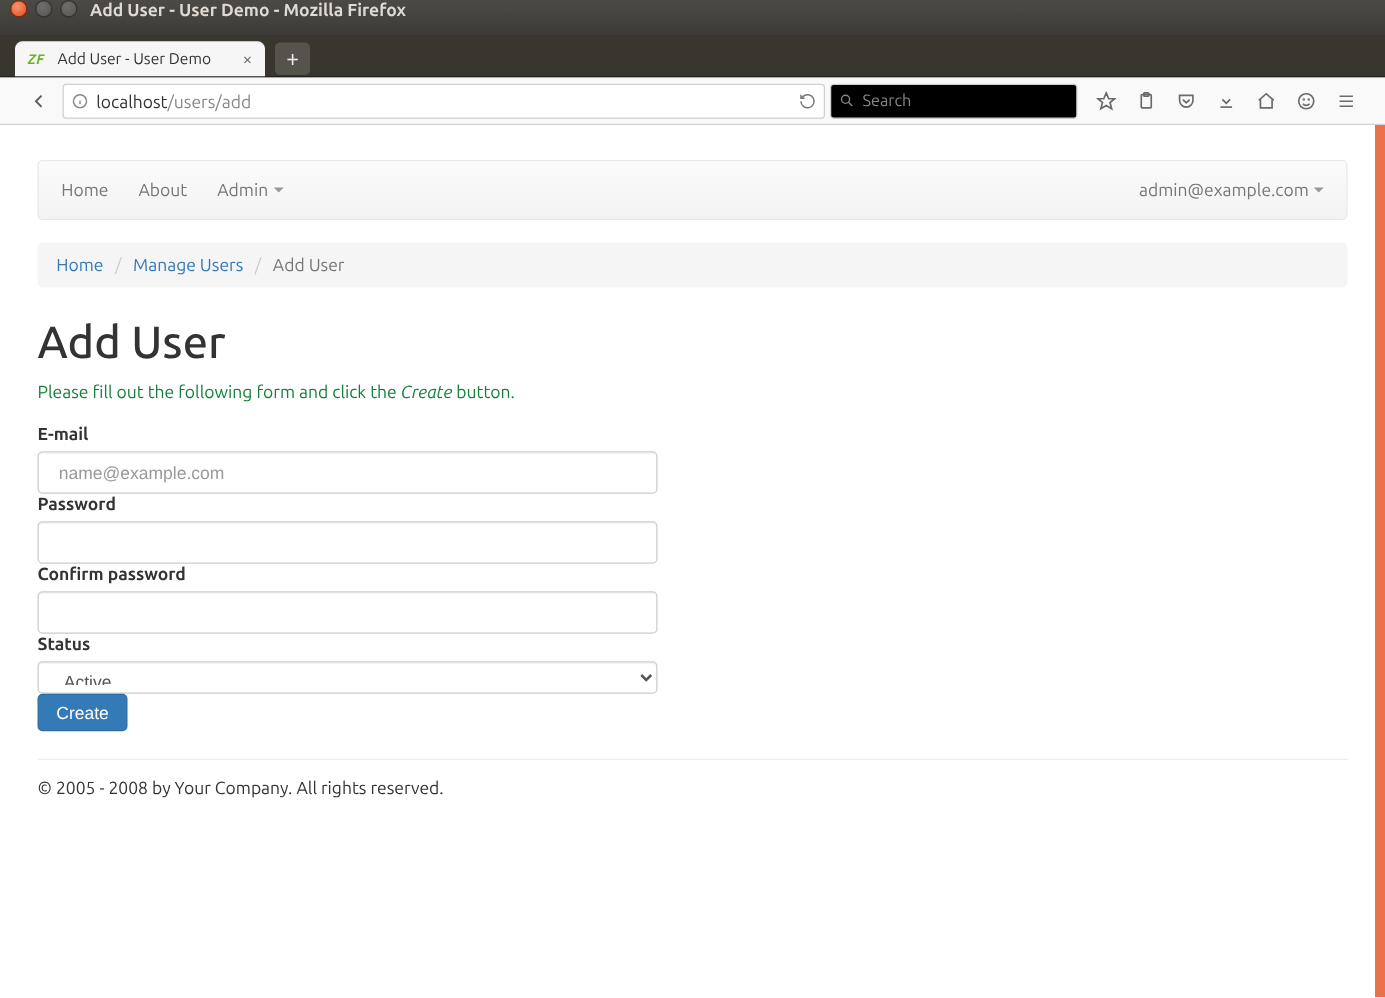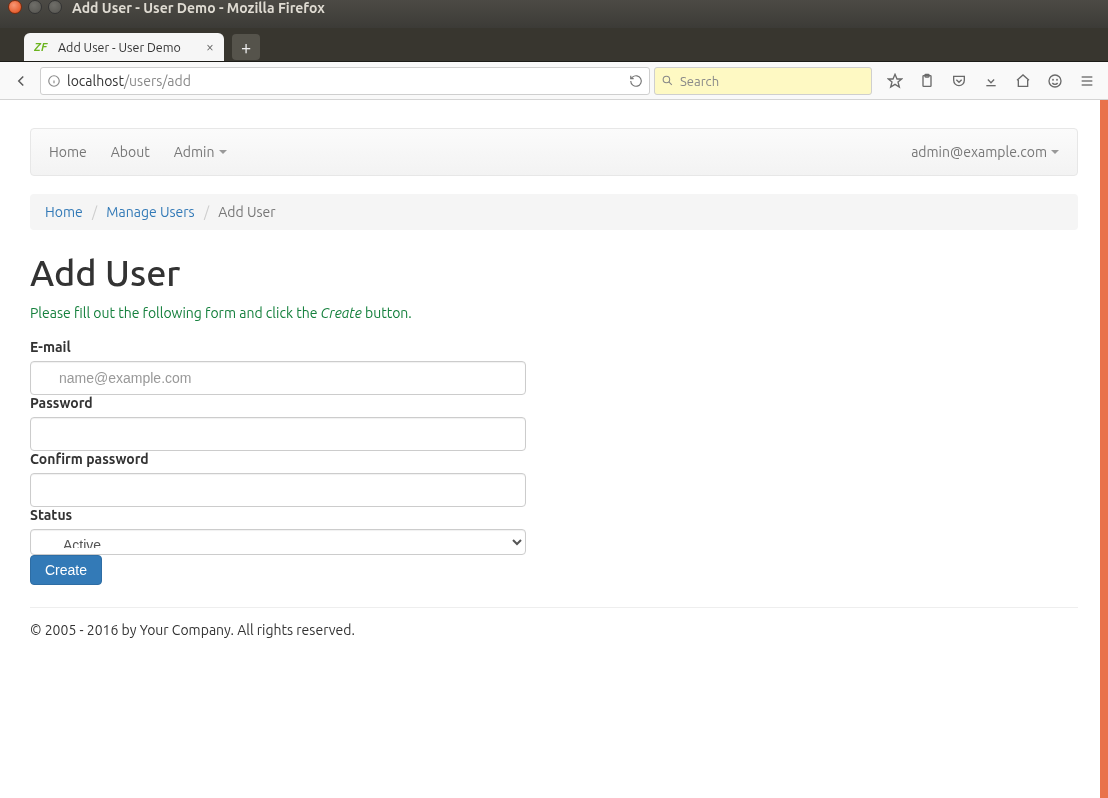--- a/index.html
+++ b/index.html
@@ -30,21 +30,21 @@
   }
   .win-btn.close { background: radial-gradient(circle at 40% 35%, #f79674, #df4a16); border-color:#7a2b0e;}
   .win-btn.min,.win-btn.max { background: radial-gradient(circle at 40% 35%, #6f6e69, #54534e); }
 
   
   .tabstrip {
     height: 34px;
     background: #38362f;
     display: flex;
     align-items: flex-end;
-    padding-left: 24px;
+    padding-left: 12px;
     border-bottom: 1px solid #1c1b17;
   }
   .tab {
     background: #f6f6f6;
     height: 28px;
     min-width: 200px;
     border-radius: 6px 6px 0 0;
     display: flex;
     align-items: center;
     padding: 0 10px;
@@ -63,21 +63,21 @@
     color:#eee; font-size:18px; cursor:pointer;
   }
 
   
   .toolbar {
     height: 38px;
     background: #f9f9f9;
     border-bottom: 1px solid #d4d4d4;
     display: flex;
     align-items: center;
-    padding: 0 6px;
+    padding: 0 16px;
     gap: 4px;
   }
   .tb-btn {
     width: 30px; height: 28px; border-radius:3px;
     display:flex;align-items:center;justify-content:center;
     color:#6a6a6a; cursor:pointer;
   }
   .urlbar {
     flex: 1 1 auto;
     height: 28px;
@@ -88,22 +88,22 @@
     padding: 0 6px;
     font-size: 14px;
     color:#666;
     gap:6px;
   }
   .urlbar .info-icon { color:#8a8a8a; }
   .url-host { color:#333; }
   .url-path { color:#888; }
   .urlbar .reload { margin-left:auto; color:#777; }
   .searchbar {
-    width: 218px; height:28px;
-    border:1px solid #cfcfcf; border-radius:3px; background:#fef9c3;
+    width: 198px; height:28px;
+    border:1px solid #cfcfcf; border-radius:3px; background:#000000;
     display:flex;align-items:center; padding:0 6px; gap:6px;
     color:#888; font-size:13px;
   }
   .toolbar-right { display:flex; gap:2px; margin-left:4px; }
 
   
   .viewport {
     position: relative;
     height: calc(798px - 28px - 34px - 38px);
     overflow: hidden;
@@ -149,21 +149,21 @@
   h1 { font-size:36px; font-weight:500; color:#333; margin-bottom:12px; }
   .lead { font-size:14px; color:#15803d; margin-bottom:18px; }
   .lead em { font-style:italic; }
 
   
   .form-group { width:496px; }
   .form-group label { display:block; font-weight:bold; font-size:14px; margin-bottom:6px; color:#333;}
   .form-control {
     width:100%; height:34px;
     border:1px solid #ccc; border-radius:4px;
-    padding:6px 28px; font-size:14px; color:#555;
+    padding:6px 16px; font-size:14px; color:#555;
     background:#fff;
     box-shadow: inset 0 1px 1px rgba(0,0,0,.06);
   }
   .form-control::placeholder { color:#999; }
   select.form-control { height:26px; }
 
   .btn-primary {
     display:inline-block;
     background:#337ab7;
     border:1px solid #2e6da4;
@@ -331,15 +331,15 @@
       <div class="form-group">
         <label>Status</label>
         <select class="form-control">
           <option selected="">Active</option>
         </select>
       </div>
       <button type="button" class="btn-primary">Create</button>
     </form>
 
     <hr>
-    <div class="footer">© 2005 - 2016 by Your Company. All rights reserved.</div>
+    <div class="footer">© 2005 - 2008 by Your Company. All rights reserved.</div>
   </div>
 </div>
 
 </body></html>

